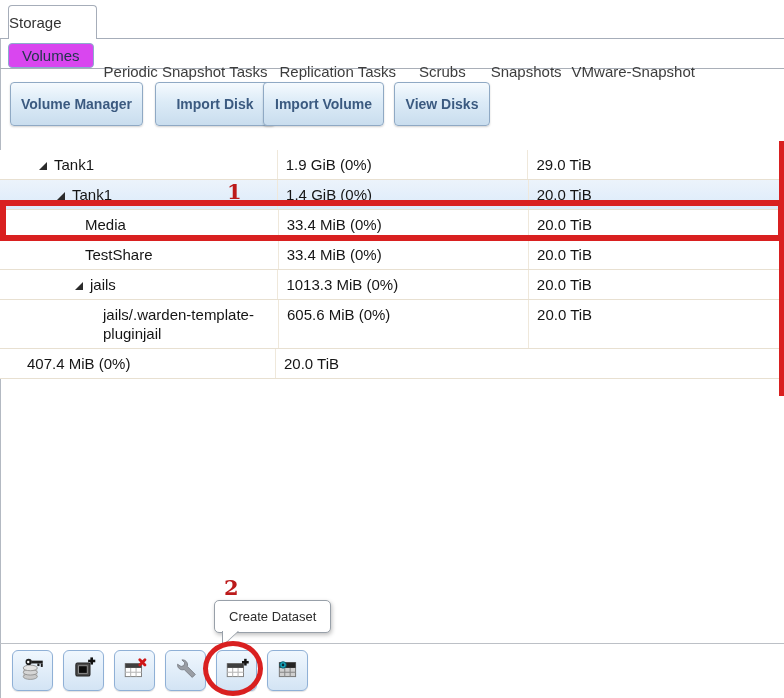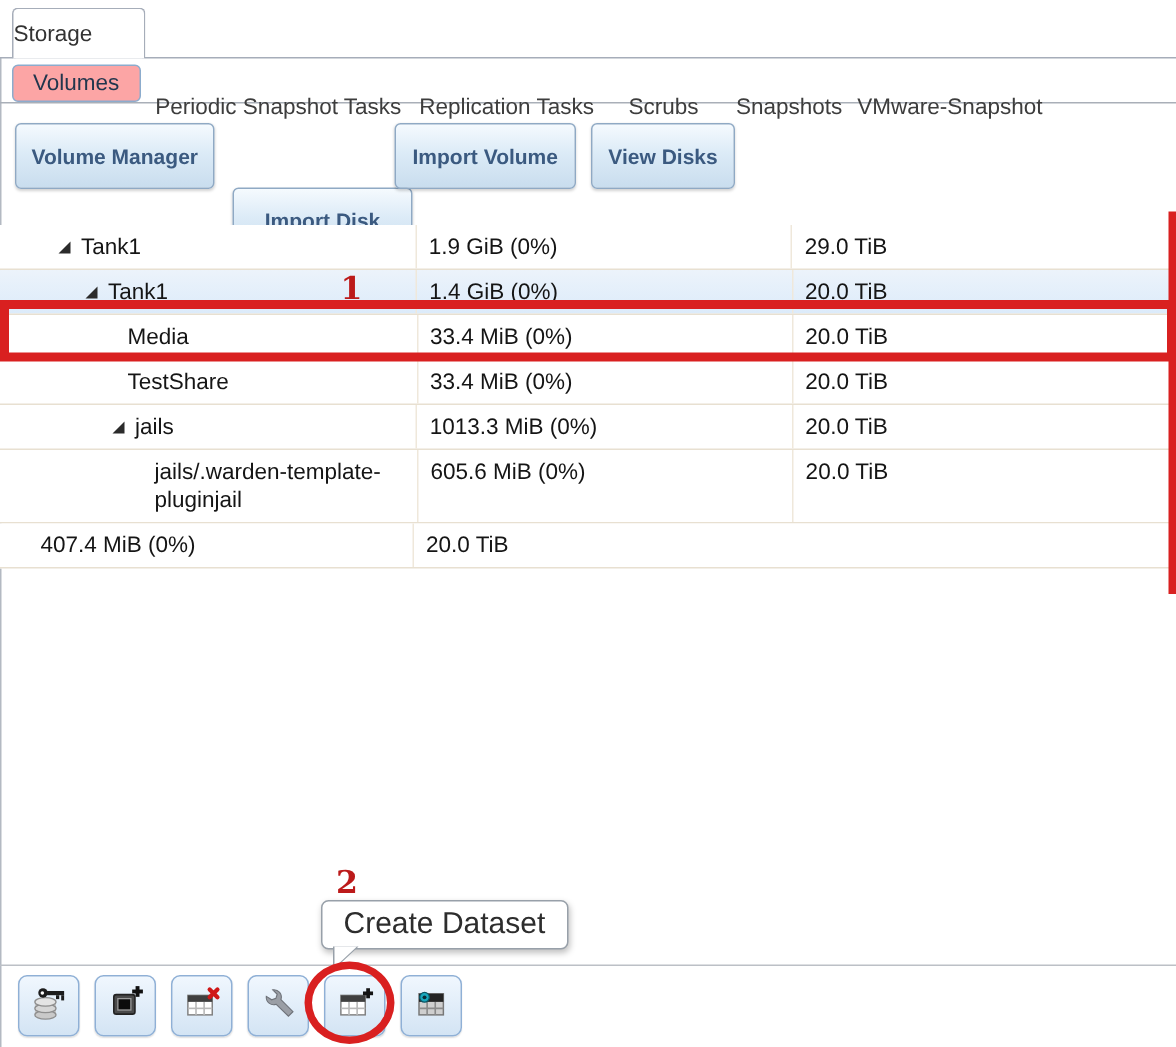--- a/index.html
+++ b/index.html
@@ -9,34 +9,34 @@
 
   
   .pane-left-border { position:absolute; left:0; top:38px; bottom:0; width:1px; background:#b3b9c2; }
   .tab-line { position:absolute; left:0; right:0; top:38px; height:1px; background:#a6adb9; z-index:1; }
   .main-tab { position:absolute; left:8px; top:5px; width:89px; height:34px; background:#fff;
     border:1px solid #a6adb9; border-bottom:none; border-radius:4px 4px 0 0; z-index:2;
     font-size:15px; color:#333; line-height:33px; }
 
   
   .subtab-bar { position:absolute; left:8px; top:42px; right:0; height:26px; display:flex; align-items:center; font-size:15px; color:#3d3d3d; z-index:2; }
-  .subtab-chip { background:#fca5a5; border:1px solid #8caccd; border-radius:4px; padding:3px 13px; color:#22364d; }
+  .subtab-chip { background:#d946ef; border:1px solid #8caccd; border-radius:4px; padding:3px 13px; color:#22364d; }
   .subtab-label { cursor:default;margin-top:32px; }
   .subtab-label.s1 { margin-left:10px; } .subtab-label.s2 { margin-left:12px; }
   .subtab-label.s3 { margin-left:23px; } .subtab-label.s4 { margin-left:25px; }
   .subtab-label.s5 { margin-left:10px; }
   .subtab-line { position:absolute; left:0; right:0; top:68px; height:1px; background:#a9afb8; }
 
   
   .action-bar { position:absolute; left:0; top:81px; right:0; height:46px; }
   .action-btn { position:absolute; top:1px; height:44px; border:1px solid #8fa9c4; border-radius:4px;
     background:linear-gradient(#f5fafe, #dcebf7 45%, #c9ddee); color:#3b5a80; font-weight:bold;
     font-size:14px; font-family:"Liberation Sans",sans-serif; box-shadow:0 1px 2px rgba(0,0,0,.18); cursor:pointer; }
   .action-btn.b0 { left:10px;  width:133px; }
-  .action-btn.b1 { left:155px; width:120px;margin-top:43px;  }
+  .action-btn.b1 { left:155px; width:120px;  }
   .action-btn.b2 { left:263px; width:121px; }
   .action-btn.b3 { left:394px; width:96px;  }
 
   
   .tree-grid { position:absolute; left:0; top:150px; width:784px; font-size:15px; color:#151515; }
   .thead { display:flex; height:27px; background:linear-gradient(#fafbfc, #dde2ea);
     border-top:1px solid #b6bdc7; border-bottom:1px solid #a8aeb8; }
   .th { line-height:25px; border-right:1px solid #c3c9d2; }
   .th.name  { width:265px; padding-left:10px; }
   .th.used  { width:257px; padding-left:8px; }
@@ -55,21 +55,21 @@
 
   
   .bottom-line { position:absolute; left:0; right:0; top:643px; height:1px; background:#bcc0c6; }
   .icon-bar { position:absolute; left:12px; top:650px; display:flex; gap:10px; }
   .icon-btn { width:41px; height:41px; border:1px solid #8fb0d6; border-radius:6px;
     background:linear-gradient(#f0f7fe,#d3e4f4); display:flex; align-items:center; justify-content:center;
     box-shadow:0 1px 1px rgba(0,0,0,.12); cursor:pointer; padding:0; }
 
   
   .tooltip { position:absolute; left:214px; top:600px; height:33px; padding:0 14px; background:#fff;
-    border:1px solid #98a0a9; border-radius:5px; line-height:31px; font-size:20px; color:#2d2d2d;
+    border:1px solid #98a0a9; border-radius:5px; line-height:31px; font-size:13px; color:#2d2d2d;
     box-shadow:1px 2px 4px rgba(0,0,0,.25); z-index:20; }
   .tooltip .tail-border { position:absolute; left:7px; bottom:-15px; width:0; height:0;
     border-top:16px solid #98a0a9; border-right:17px solid transparent; }
   .tooltip .tail { position:absolute; left:8px; bottom:-13px; width:0; height:0;
     border-top:14px solid #fff; border-right:15px solid transparent; }
 
   
   .anno { position:absolute; z-index:30; pointer-events:none; }
   .red-box { left:0; top:200px; width:784px; height:41px; border:6px solid #d92020; }
   .red-stripe { left:779px; top:141px; width:5px; height:255px; background:#d92020; }

